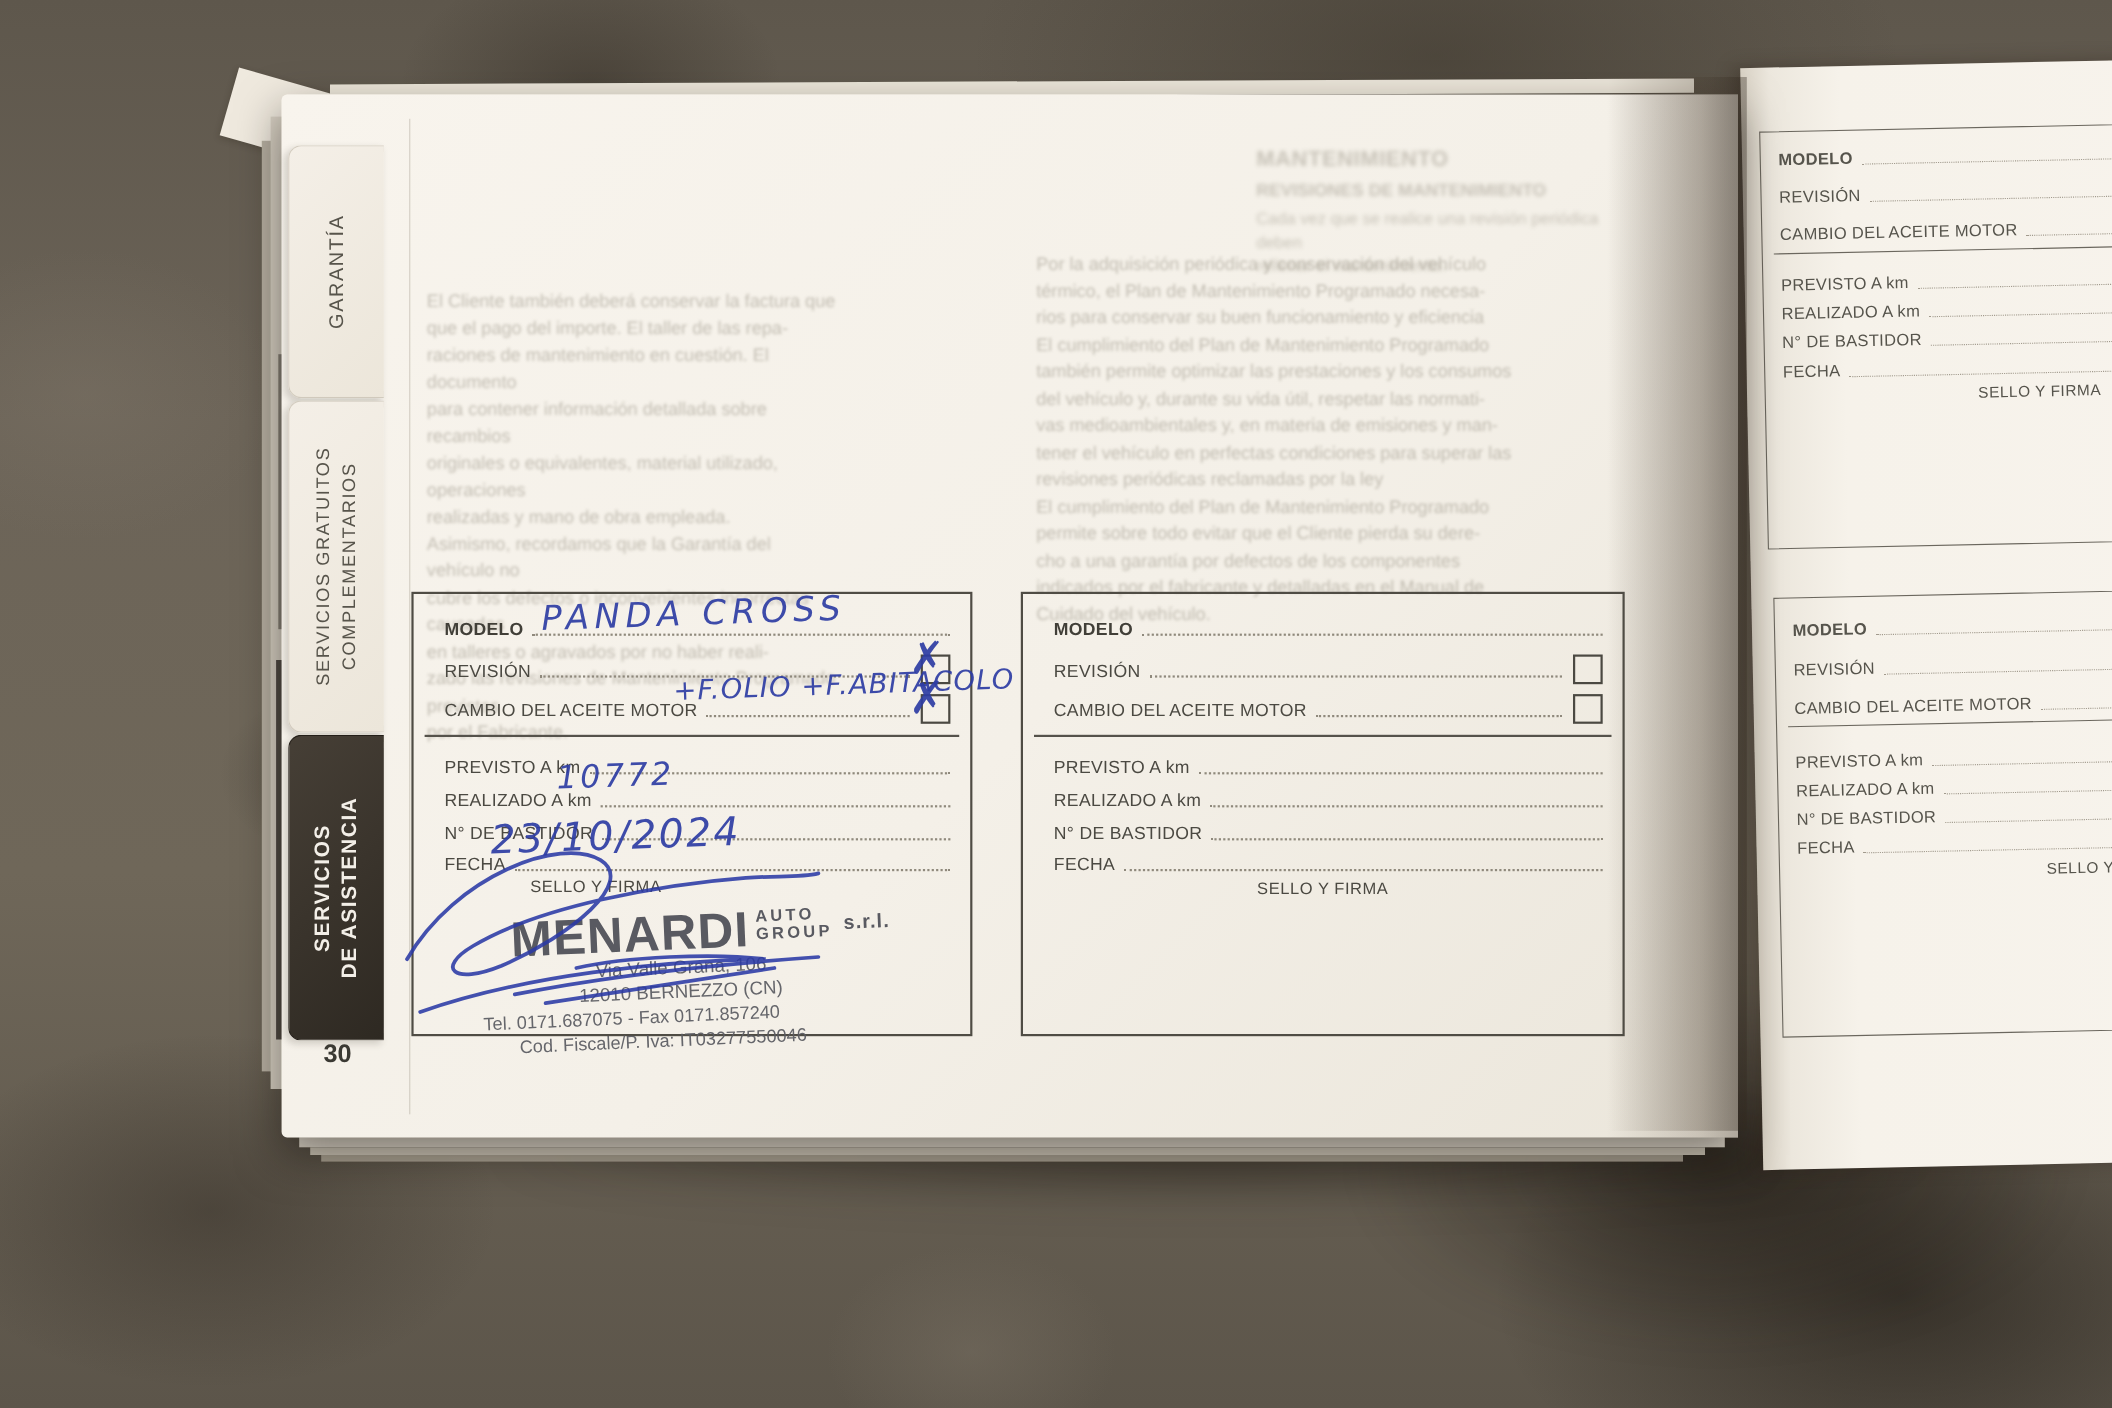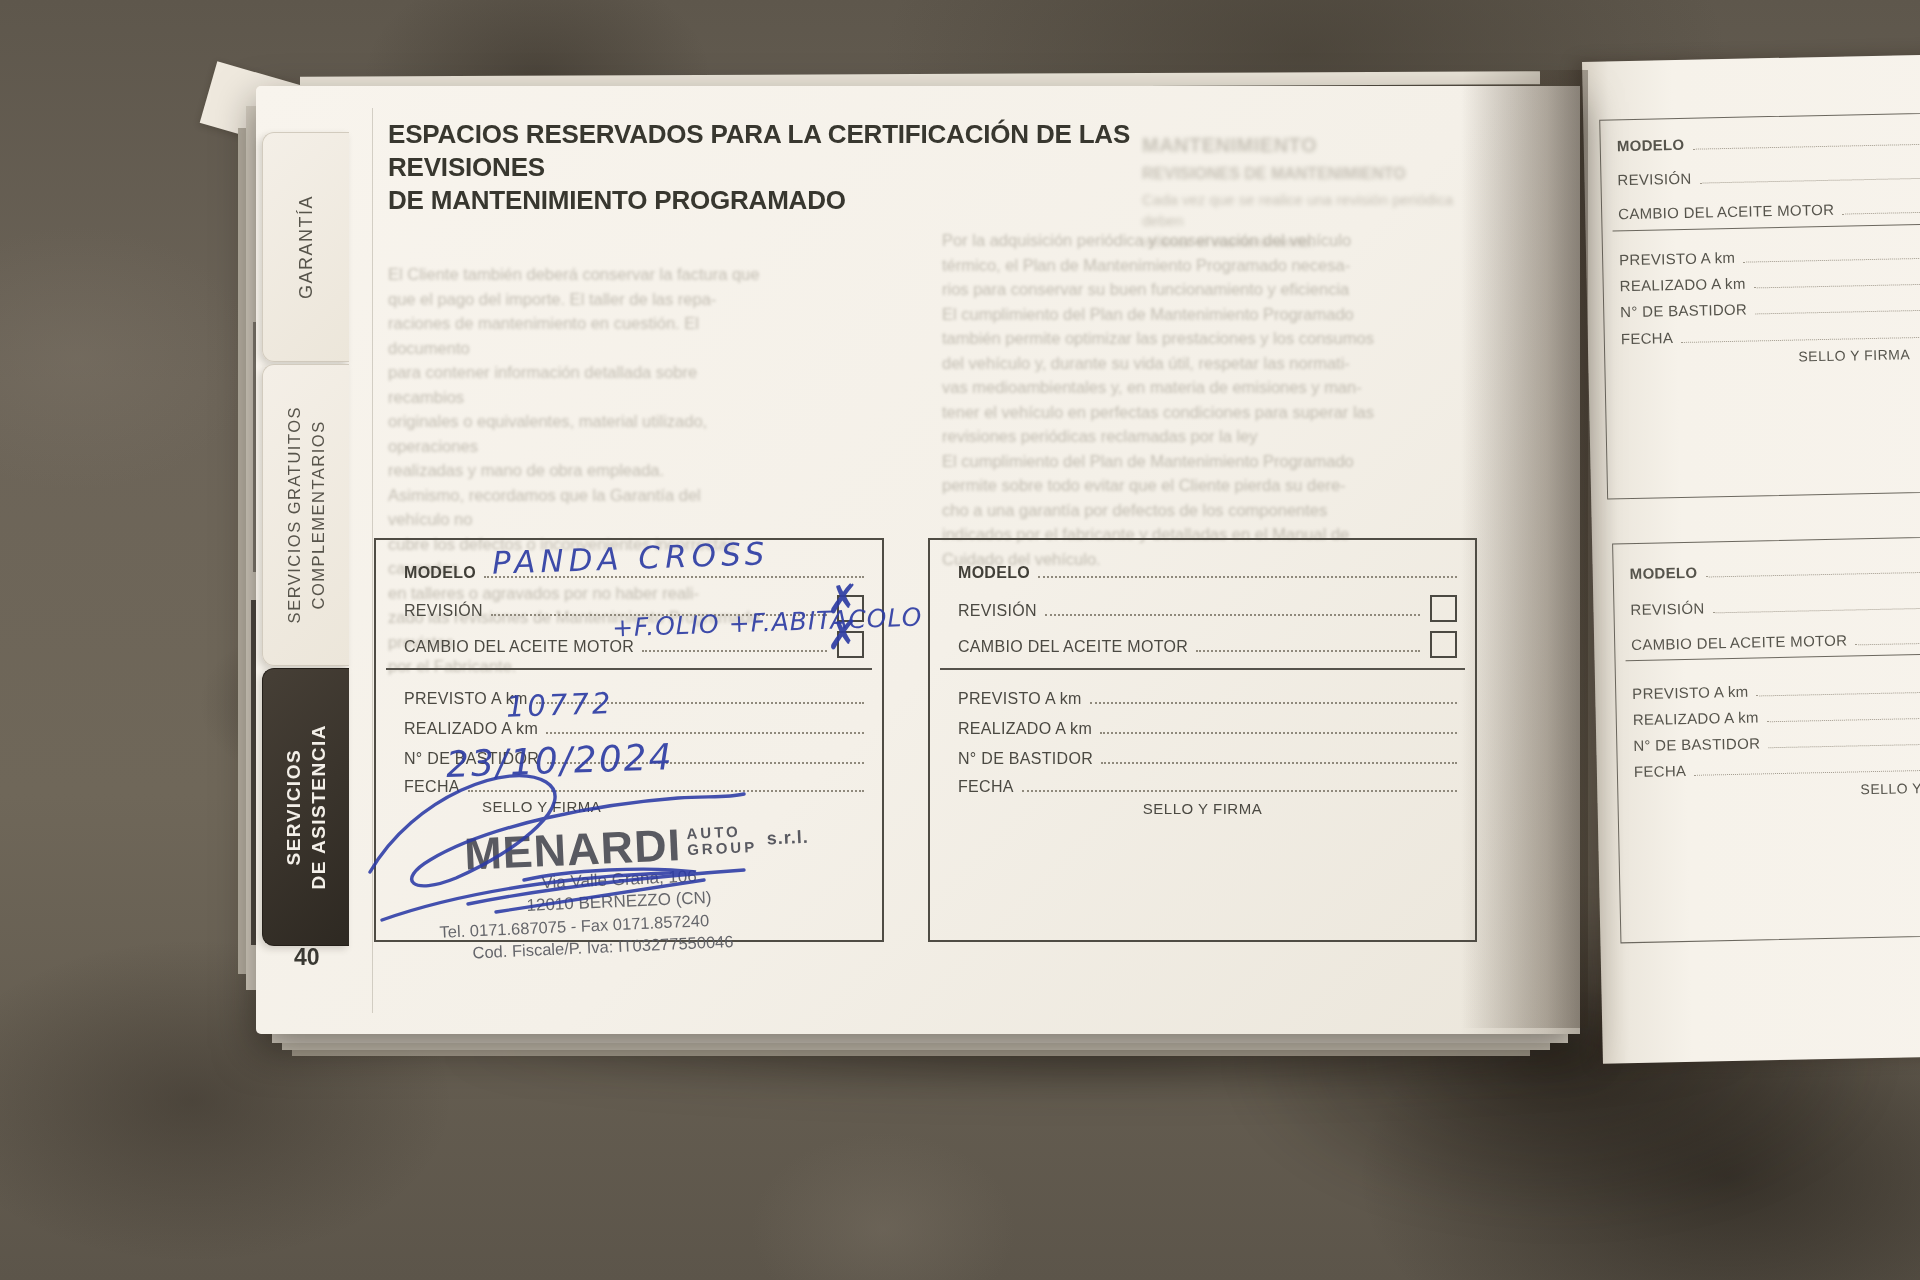--- a/index.html
+++ b/index.html
@@ -211,22 +211,20 @@
   </div>
   <div class="abs tab" style="top:364px;height:300px;">
     <span class="tab-text pre" style="font-size:16.5px;">SERVICIOS GRATUITOS
 COMPLEMENTARIOS</span>
   </div>
   <div class="abs tab tab-dark" style="top:668px;height:276px;">
     <span class="tab-text pre">SERVICIOS
 DE ASISTENCIA</span>
   </div>
 
-  <div class="abs title pre">ESPACIOS RESERVADOS PARA LA CERTIFICACIÓN DE LAS REVISIONES
-DE MANTENIMIENTO PROGRAMADO</div>
 
   <div class="abs bleed bleed-top">
     <div class="bh">MANTENIMIENTO</div>
     <div class="bs">REVISIONES DE MANTENIMIENTO</div>
     <div class="bl pre">Cada vez que se realice una revisión periódica deben
 rellenar el mantenimiento.</div>
   </div>
   <div class="abs bleed bleed-col bleed-left pre">El Cliente también deberá conservar la factura que
 que el pago del importe. El taller de las repa-
 raciones de mantenimiento en cuestión. El documento
@@ -347,15 +345,15 @@
       <span class="lbl">N° DE BASTIDOR</span>
         <span class="fill"></span>
     </div>
     <div class="row" style="top:230px;">
       <span class="lbl">FECHA</span>
         <span class="fill"></span>
     </div>
     <div class="sello" style="top:260px;left:0;right:0;text-align:center;">SELLO Y FIRMA</div>
   </div>
 
-  <div class="abs pageno">40</div>
+  <div class="abs pageno">30</div>
 
 </div>
 
 </body></html>

